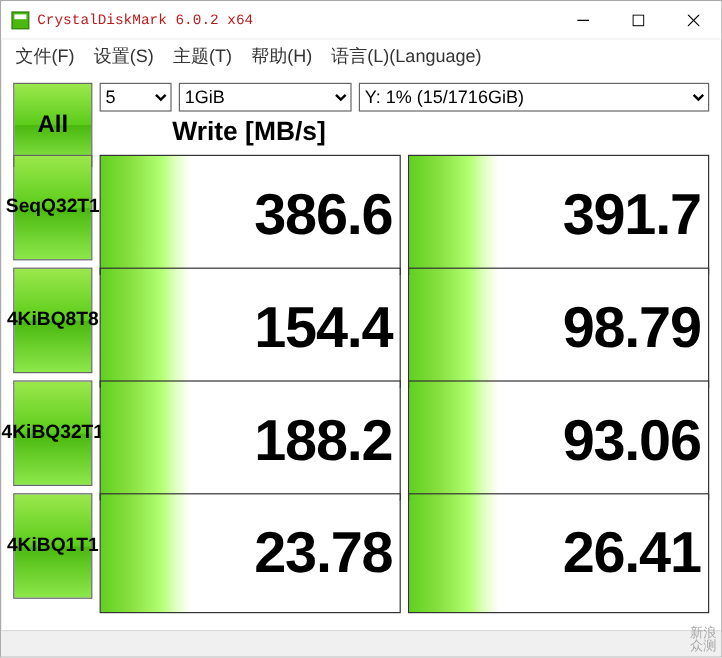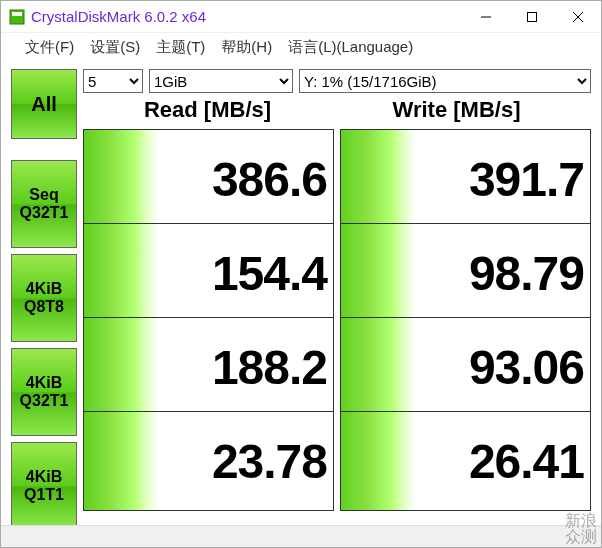--- a/index.html
+++ b/index.html
@@ -1,25 +1,25 @@
 <!DOCTYPE html>
 <html><head>
 <meta charset="utf-8">
 <style>
   * { box-sizing: border-box; margin: 0; padding: 0; }
   body { font-family: "Segoe UI", "Microsoft YaHei", Tahoma, sans-serif; background: #ccc; }
   .window { width: 602px; height: 548px; background: #fff; border: 1px solid #aaa; position: relative; }
   .titlebar { height: 32px; background: #fff; display: flex; align-items: center; padding-left: 8px; border-bottom: 1px solid #eee; }
   .titlebar-icon { width: 16px; height: 16px; margin-right: 6px; display:inline-block; }
   .titlebar-icon svg { width:16px; height:16px; }
-  .title-text { font-size: 15px; color: #6d28d9; flex: 1; }
+  .title-text { font-size: 12px; color: #b91c1c; flex: 1; font-family: Liberation Mono, monospace; }
   .winctrl { display: flex; height: 100%; }
   .winctrl div { width: 46px; display: flex; align-items: center; justify-content: center; cursor: default; }
   .winctrl svg { width:10px; height:10px; }
-  .menubar { height: 28px; display: flex; align-items: center; padding-left: 16px; font-size: 15px; color: #333; }
+  .menubar { height: 28px; display: flex; align-items: center; padding-left: 4px; font-size: 15px; color: #333; }
   .menubar div { padding: 2px 8px; cursor: default; }
   .content { padding: 8px 10px 10px 10px; }
   .toprow { display: flex; height: 54px; gap: 6px; }
   .btn-all {
     width: 66px; height: 70px;
     background: linear-gradient(to bottom, #9be84c 0%, #5bcc1a 50%, #4ab80f 51%, #8de84a 100%);
     border: 1px solid #666; display:flex; align-items:center; justify-content:center;
     font-weight: bold; font-size: 20px; color:#000; cursor:pointer;
   }
   .topcontrols { flex:1; display:flex; flex-direction:column; }
@@ -30,32 +30,32 @@
   .sel-drive { flex:1; }
   .headerrow { display:flex; flex:1; align-items: flex-end; }
   .headerrow div { font-size: 22px; font-weight: bold; text-align:center; }
   .hdr-read { width: 249px; }
   .hdr-write { width: 249px; }
   .grid { margin-top: 6px; }
   .row { display:flex; gap:6px; margin-bottom: 6px; height: 88px; }
   .testbtn {
     width: 66px; height: 88px;
     background: linear-gradient(to bottom, #9be84c 0%, #5bcc1a 50%, #4ab80f 51%, #8de84a 100%);
-    border: 1px solid #666; display:flex; flex-direction:column; align-items:center; justify-content:center;
-    font-weight: bold; font-size: 16px; line-height:1.1; color:#000; cursor:pointer; text-align:center;margin-top:31px;
+    border: 1px solid #666; display:flex; flex-direction:row; align-items:center; justify-content:center;
+    font-weight: bold; font-size: 16px; line-height:1.1; color:#000; cursor:pointer; text-align:center;
   }
   .cell {
     flex:1; height:100px; border:1px solid #333;
     background: linear-gradient(to right, #60d020 0%, #88e040 10%, #b0ff70 20%, #e0ffc0 25%, #fff 30%, #fff 100%);
     display:flex; align-items:center; justify-content:flex-end;
     font-size: 48px; font-weight: bold; color:#000; padding-right: 6px;
     font-family: "Arial Black", Arial, sans-serif; letter-spacing:-1px;
   }
   .statusbar { height:22px; background:#f0f0f0; border-top:1px solid #ddd; position:absolute; bottom:0; left:0; right:0; }
-  .watermark { position:absolute; right:4px; bottom:2px; font-size:16px; color:#888; text-align:right; line-height:1; opacity:0.7;margin-top:24px;}
+  .watermark { position:absolute; right:4px; bottom:2px; font-size:11px; color:#888; text-align:right; line-height:1; opacity:0.7;margin-top:24px;}
 </style>
 </head>
 <body>
 
 <div class="window">
   <div class="titlebar">
     <span class="titlebar-icon">
       <svg viewBox="0 0 16 16">
           <rect x="1" y="1" width="14" height="14" fill="#4ab80f" stroke="#2a7a06"></rect>
           <rect x="3" y="3" width="10" height="4" fill="#fff"></rect>
@@ -99,21 +99,20 @@
             <option>5</option>
           </select>
           <select class="sel-size">
             <option>1GiB</option>
           </select>
           <select class="sel-drive">
             <option>Y: 1% (15/1716GiB)</option>
           </select>
         </div>
         <div class="headerrow">
-          <div class="hdr-read">Read [MB/s]</div>
           <div class="hdr-write">Write [MB/s]</div>
         </div>
       </div>
     </div>
 
     <div class="grid">
       <div class="row">
         <div class="testbtn">
           <span>Seq</span>
           <span>Q32T1</span>

